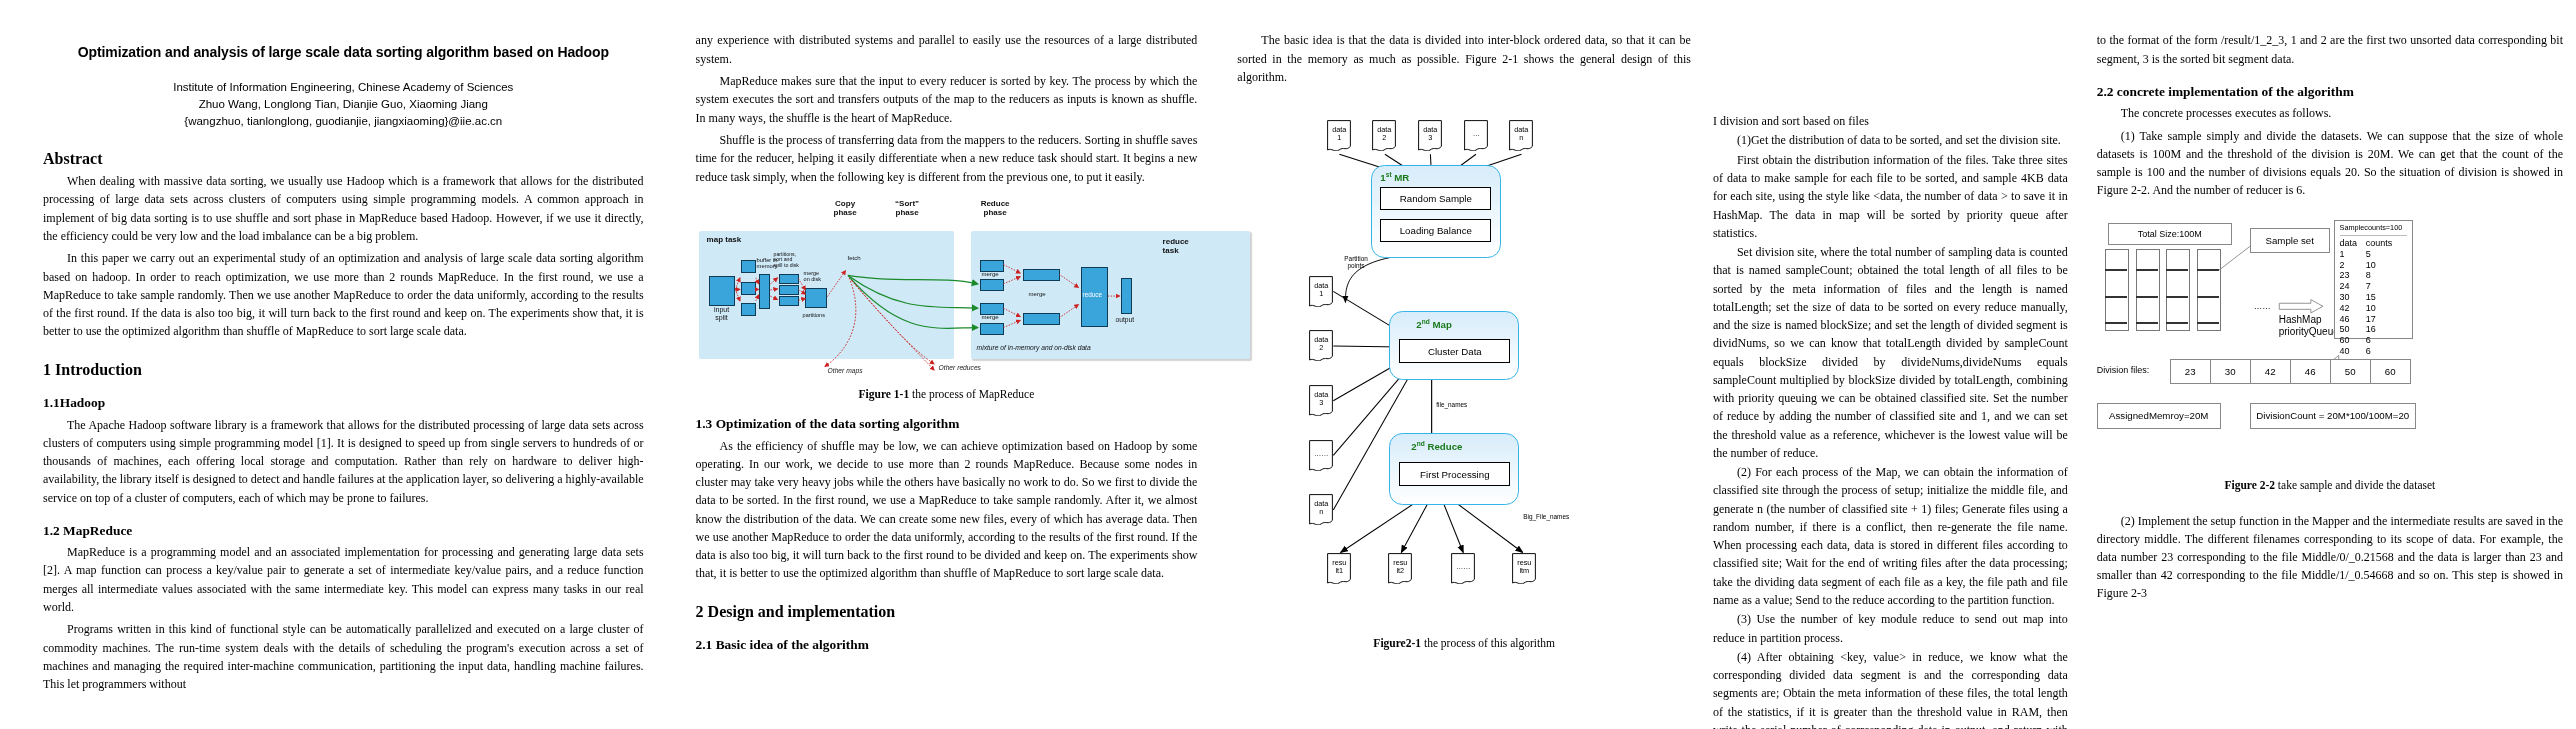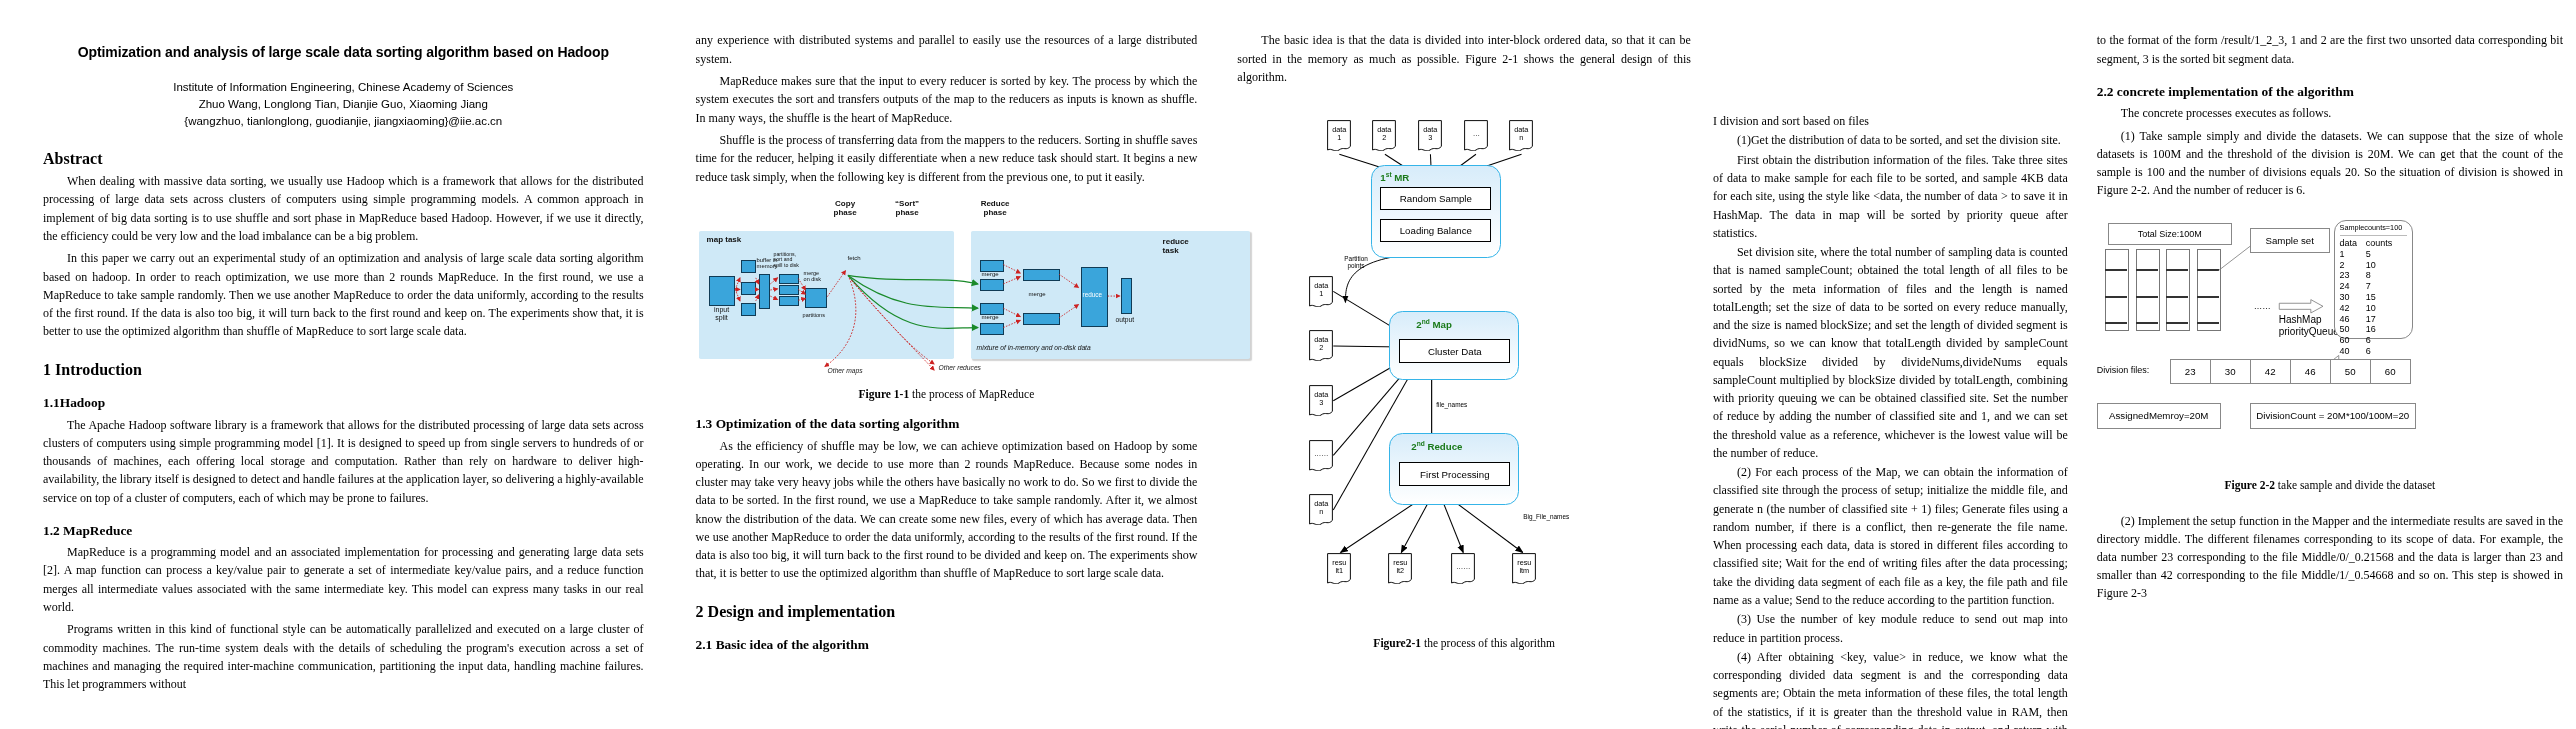--- a/index.html
+++ b/index.html
@@ -467,21 +467,21 @@
 
       <div class="f22box" style="left:153px;top:17px;width:78px;height:23px;font-size:9.7px;">Sample set</div>
       <svg class="flowsvg" width="316" height="261" viewBox="0 0 520 430">
         <line x1="200" y1="98" x2="252" y2="58" stroke="#777" stroke-width="1.3"></line>
         <path d="M300,152 L352,152 L352,146 L372,157 L352,168 L352,162 L300,162 Z" fill="#fff" stroke="#777" stroke-width="1.3"></path>
         <path d="M408,245 L398,245 L398,238 L380,252 L398,266 L398,259 L408,259 Z" fill="#fff" stroke="#777" stroke-width="1.3"></path>
       </svg>
       <div class="f22small" style="left:157px;top:90px;font-size:8.5px;">……</div>
       <div class="f22small" style="left:182px;top:103px;line-height:1.2;">HashMap<br>priorityQueue</div>
 
-      <div class="f22tbl" style="left:237px;top:9.7px;width:79px;height:119px;border-radius:12px;">
+      <div class="f22tbl" style="left:237px;top:9.7px;width:79px;height:119px;">
         <div class="hdr">Samplecounts=100</div>
         <table>
           <tbody>
               <tr>
             <td>data</td>
             <td>counts</td>
           </tr>
           <tr>
                 <td>1</td>
                 <td>5</td>

